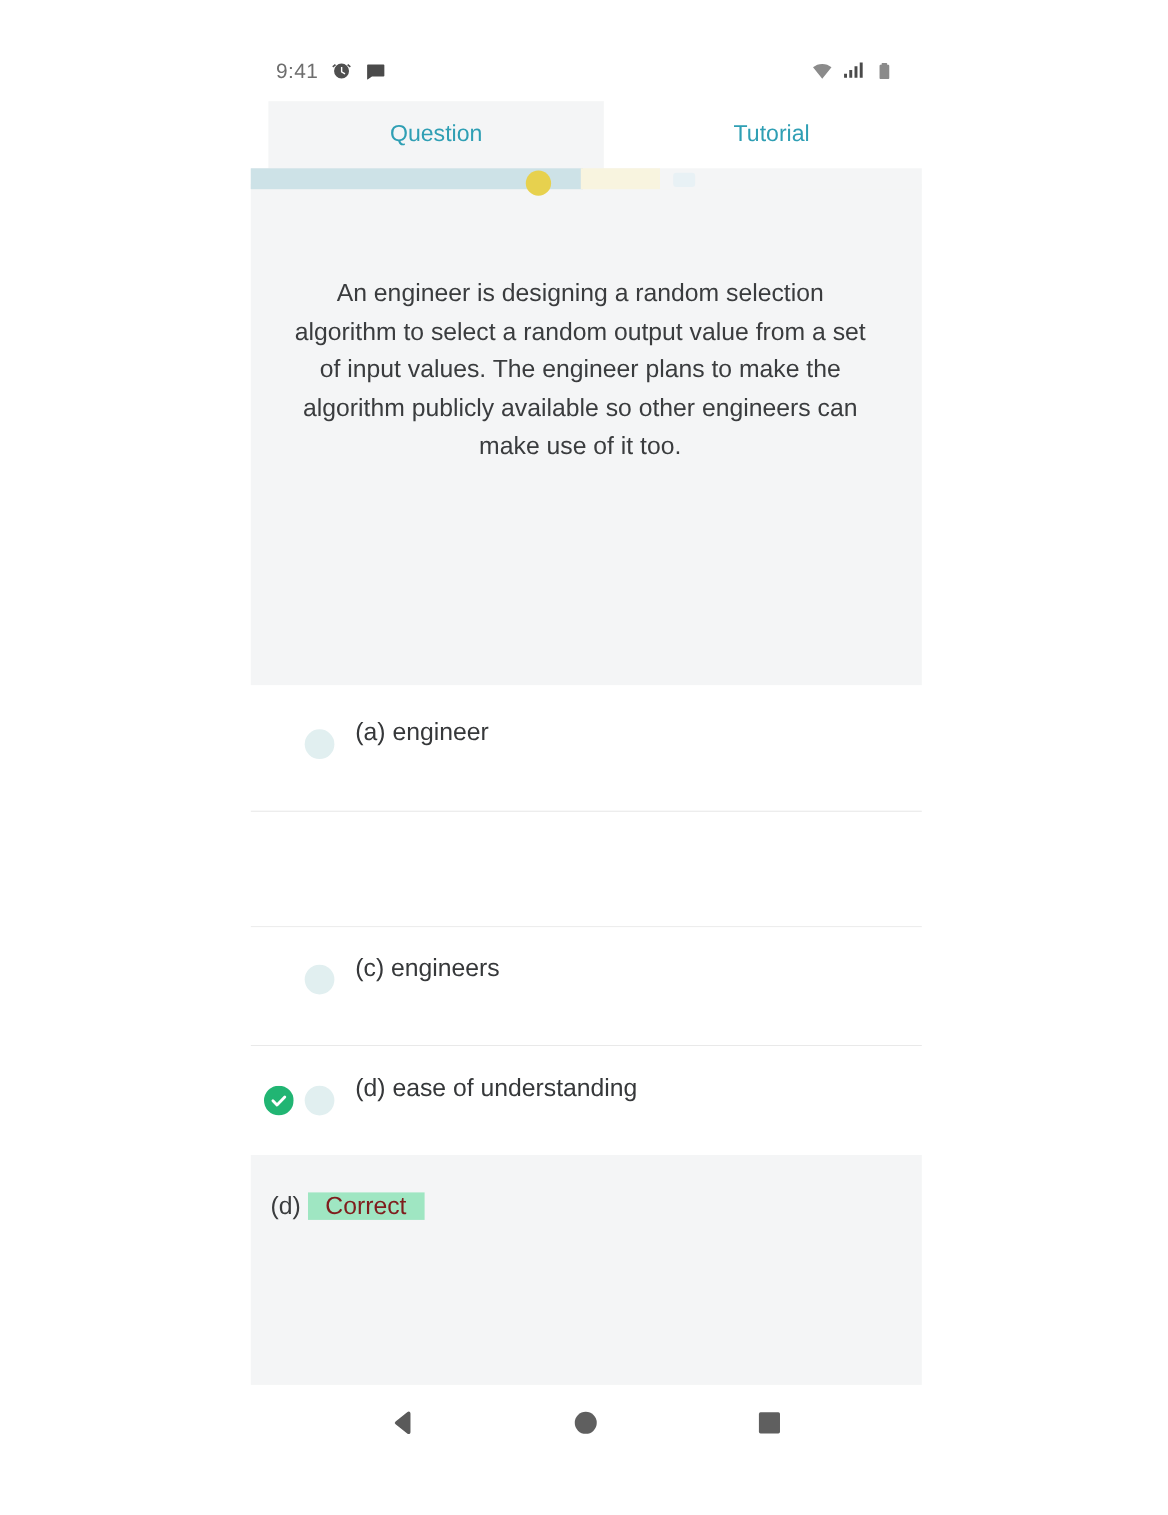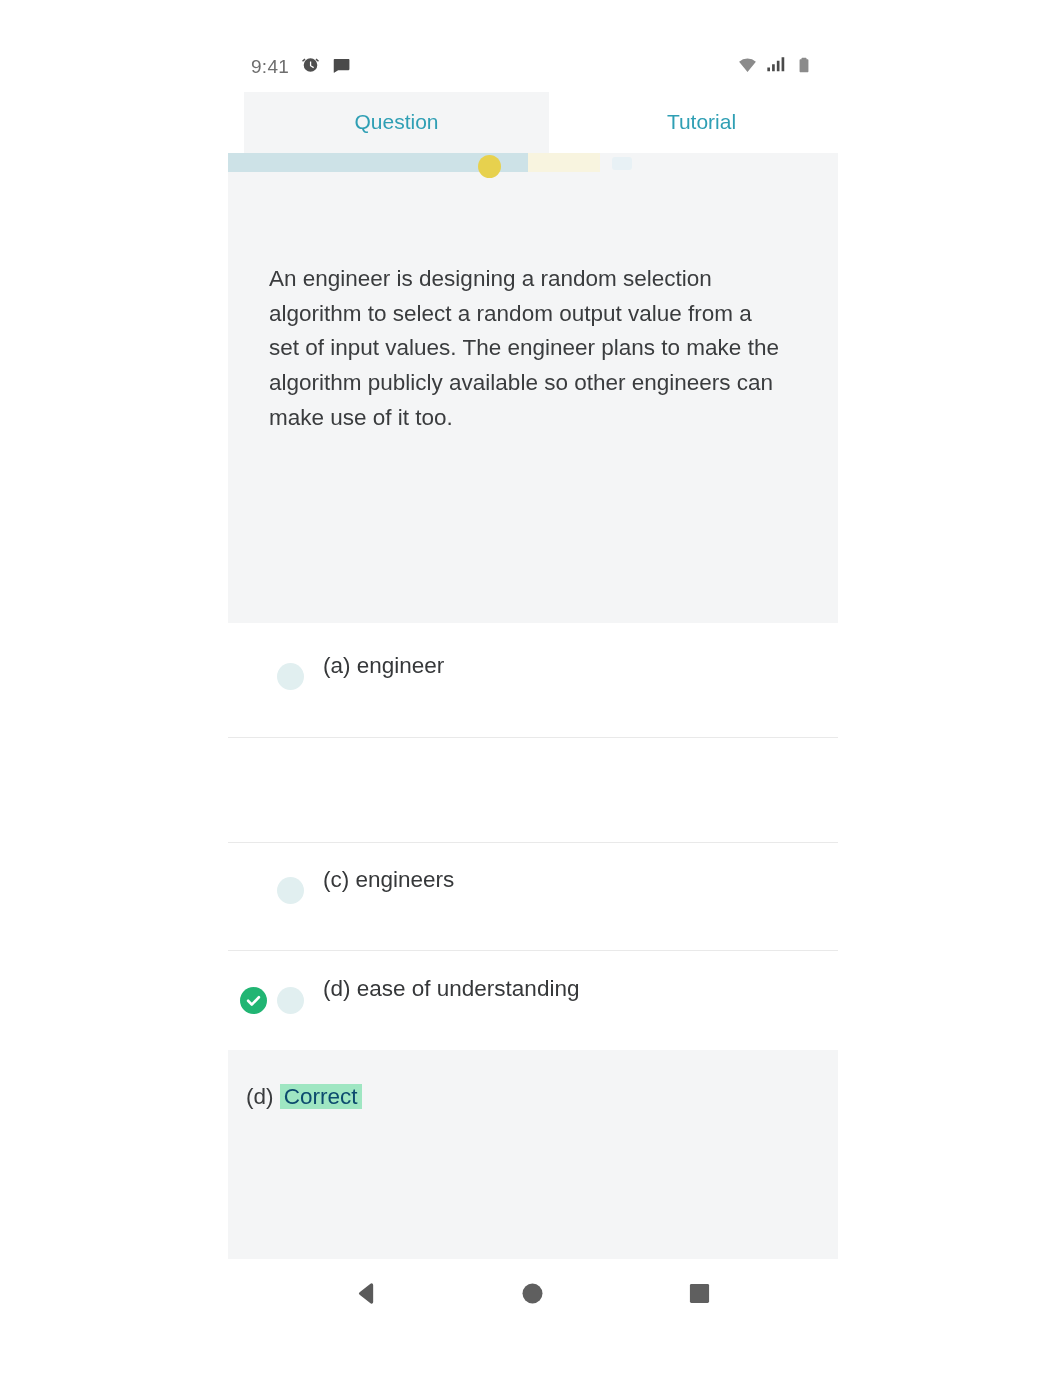--- a/index.html
+++ b/index.html
@@ -29,37 +29,37 @@
   .progress-fill{position:absolute;left:0;top:0;height:19px;width:302px;background:#cde2e7;}
   .progress-trail{position:absolute;left:300px;top:0;width:72px;height:19px;background:#f8f4df;}
   .progress-next{position:absolute;left:384px;top:4px;width:20px;height:13px;border-radius:3px;background:#e8f1f5;}
   .progress-dot{position:absolute;border-radius:50%;z-index:5;
                 background:#e7d14e;top:2px;left:250px;width:23px;height:23px;}
 
   
   .qcard{position:absolute;left:0;top:167px;width:610px;height:456px;background:#f4f5f6;}
   .qtext{position:absolute;left:28px;top:82px;width:543px;
          font-size:22.5px;line-height:34.7px;color:#3a3c3e;}
-  .qtext p{margin:13px;}
+  .qtext p{margin:1px;text-align:center;}
   .qtext p.p2{margin-top:43px;}
   .blank{display:inline-block;border-bottom:1.5px solid #75777a;width:122px;
          vertical-align:2px;margin:0 10px 0 8px;}
 
   
   .opt{position:absolute;left:0;width:610px;height:105px;background:#fff;}
   .sep{position:absolute;left:0;width:610px;height:1px;background:#e9e9e9;}
   .opt .label{position:absolute;left:95px;font-size:22.5px;color:#36383a;white-space:nowrap;}
   .mark{position:absolute;width:27px;height:27px;}
   .radio-o{position:absolute;width:27px;height:27px;border-radius:50%;background:#e1eff0;}
   .radio-f{position:absolute;width:27px;height:27px;border-radius:50%;background:#4aa8d8;}
 
   
   .expl{position:absolute;left:0;width:610px;background:#f4f5f6;}
   .expl-head{position:absolute;left:18px;font-size:22.5px;color:#3a3c3e;}
-  .expl-head .hl{background:#9fe6c2;color:#0c4a6e;padding:0 4px;}
+  .expl-head .hl{background:#9fe6c2;color:#7f1d1d;padding:0 16px;}
   .expl-body{position:absolute;left:18px;width:570px;
              font-size:22.5px;line-height:33.4px;color:#3a3c3e;}
 
   
   .navbar{position:absolute;left:0;width:610px;height:62px;background:#fff;}
   .nav-btn{position:absolute;top:16px;width:25px;height:25px;}
 </style>
 </head>
 <body>
 

